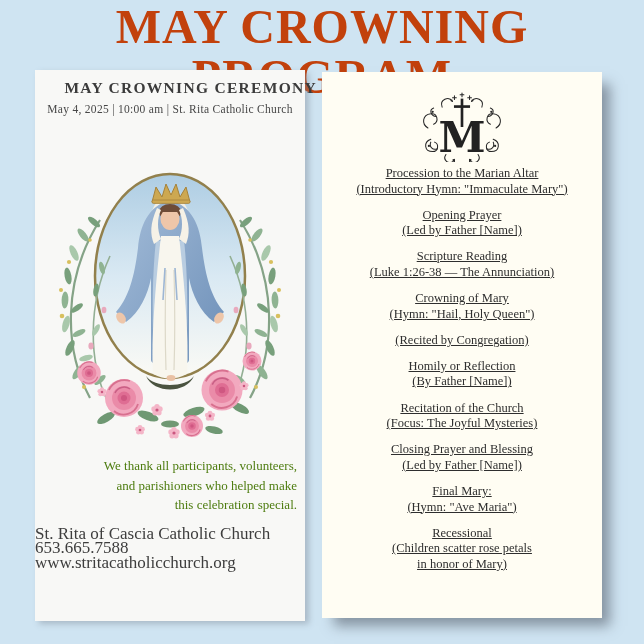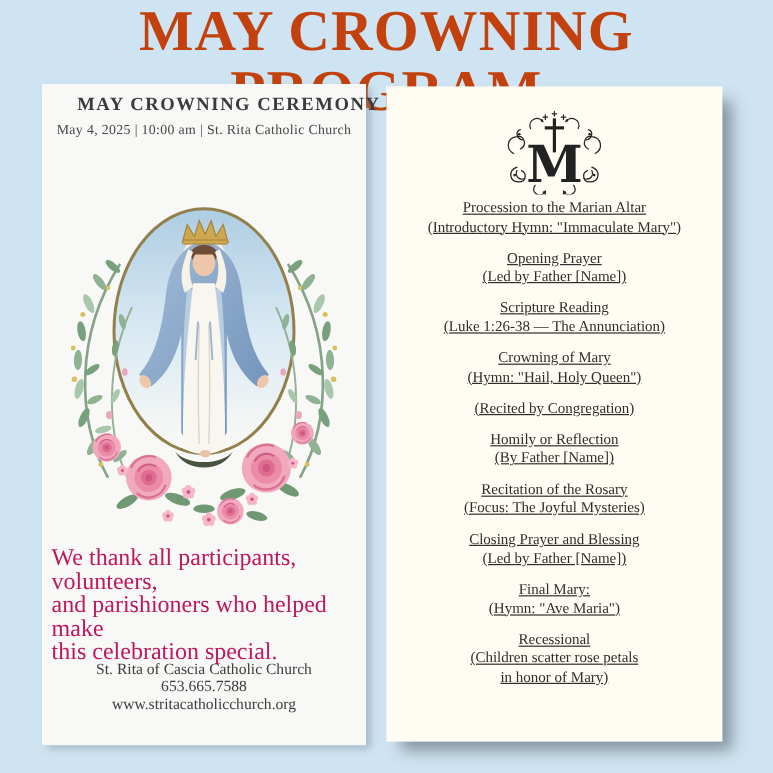--- a/index.html
+++ b/index.html
@@ -26,26 +26,26 @@
   .ceremony-title{
     position:absolute;top:9px;left:0;width:100%;text-align:right;
     font-size:15.5px;font-weight:600;letter-spacing:1.3px;color:#3b3b3b;padding-left:12px;
   }
   .ceremony-subtitle{
     position:absolute;top:33px;left:0;width:100%;text-align:center;
     font-size:11.5px;letter-spacing:0.3px;color:#474747;
   }
   .artwork-wrap{position:absolute;top:70px;left:9px;width:252px;height:302px;}
   .thanks-text{
-    position:absolute;top:386px;left:8px;width:254px;text-align:left;
-    font-size:20px;line-height:19.6px;color:#be185d;white-space:pre-line;
+    position:absolute;top:386px;left:8px;width:254px;text-align:right;
+    font-size:13px;line-height:19.6px;color:#4d7c0f;white-space:pre-line;
   }
   .left-footer{
-    position:absolute;top:481px;left:0;width:100%;text-align:center;
-    font-size:13px;line-height:14.4px;color:#3d3d3d;
+    position:absolute;top:457px;left:0;width:100%;
+    font-size:17px;line-height:14.4px;color:#3d3d3d;
   }
 
   
   .card-right{
     position:absolute;left:322px;top:72px;width:280px;height:546px;
     background:#fffdf3;
     box-shadow:10px 10px 12px -2px rgba(88,99,112,0.62);
   }
   .monogram-wrap{position:absolute;top:20px;left:94px;width:92px;height:70px;}
   .program-list{
@@ -265,21 +265,21 @@
       <div class="program-item">
         <div class="program-item-detail">(Recited by Congregation)</div>
       </div>
 
       <div class="program-item">
         <div class="program-item-title">Homily or Reflection</div>
         <div class="program-item-detail">(By Father [Name])</div>
       </div>
 
       <div class="program-item">
-        <div class="program-item-title">Recitation of the Rosary</div>
+        <div class="program-item-title">Recitation of the Church</div>
         <div class="program-item-detail">(Focus: The Joyful Mysteries)</div>
       </div>
 
       <div class="program-item">
         <div class="program-item-title">Closing Prayer and Blessing</div>
         <div class="program-item-detail">(Led by Father [Name])</div>
       </div>
 
       <div class="program-item">
         <div class="program-item-title">Final Mary:</div>

